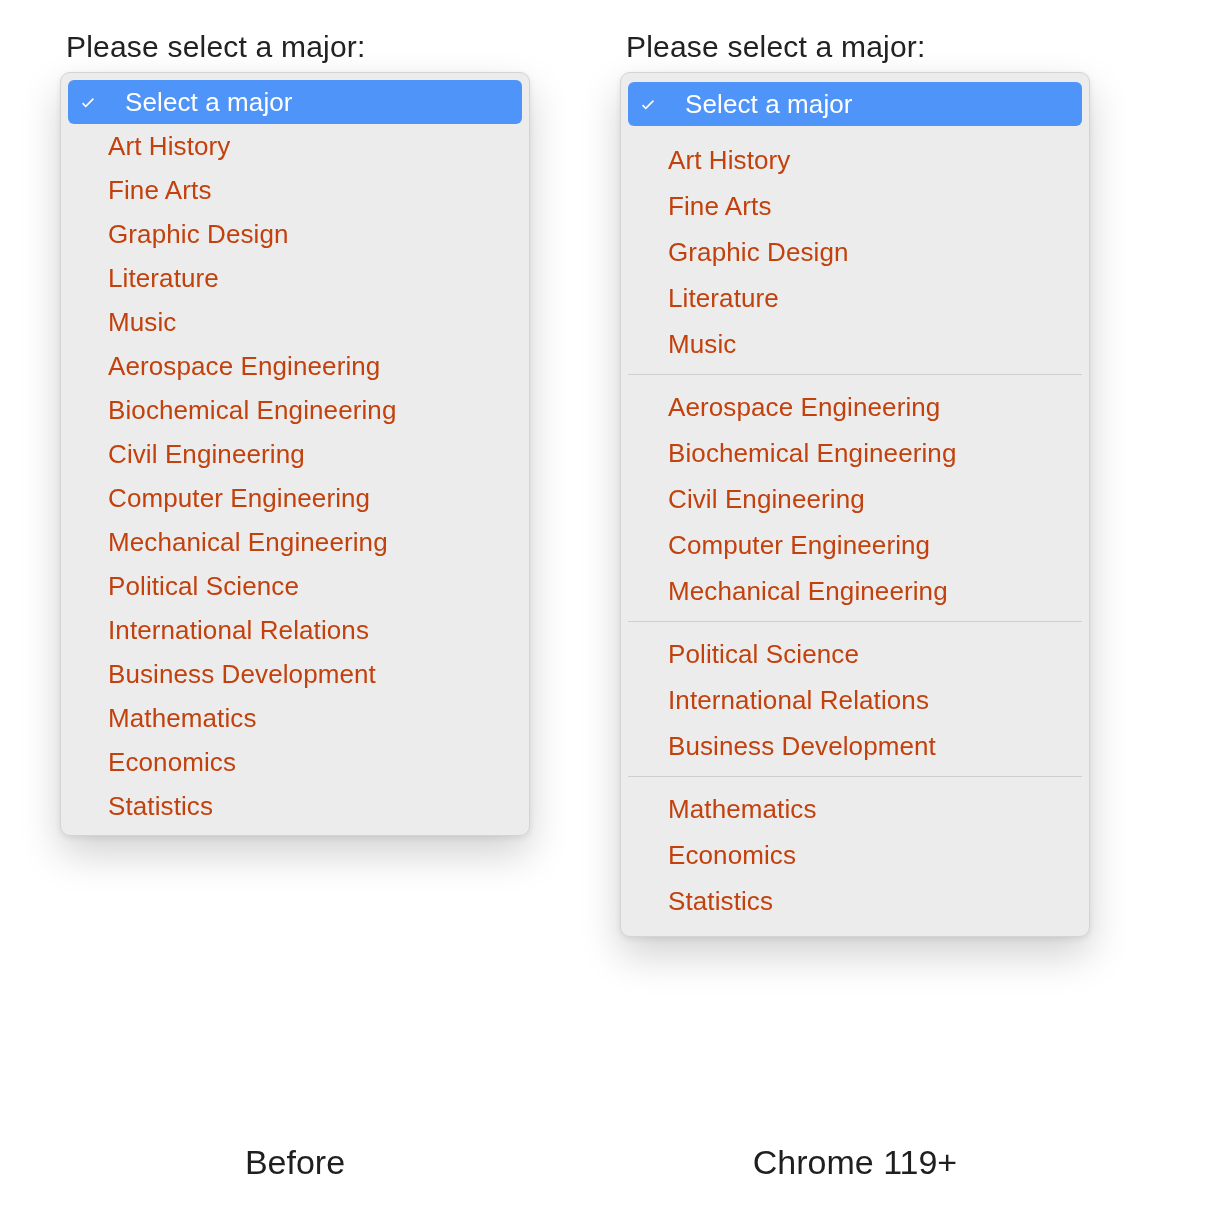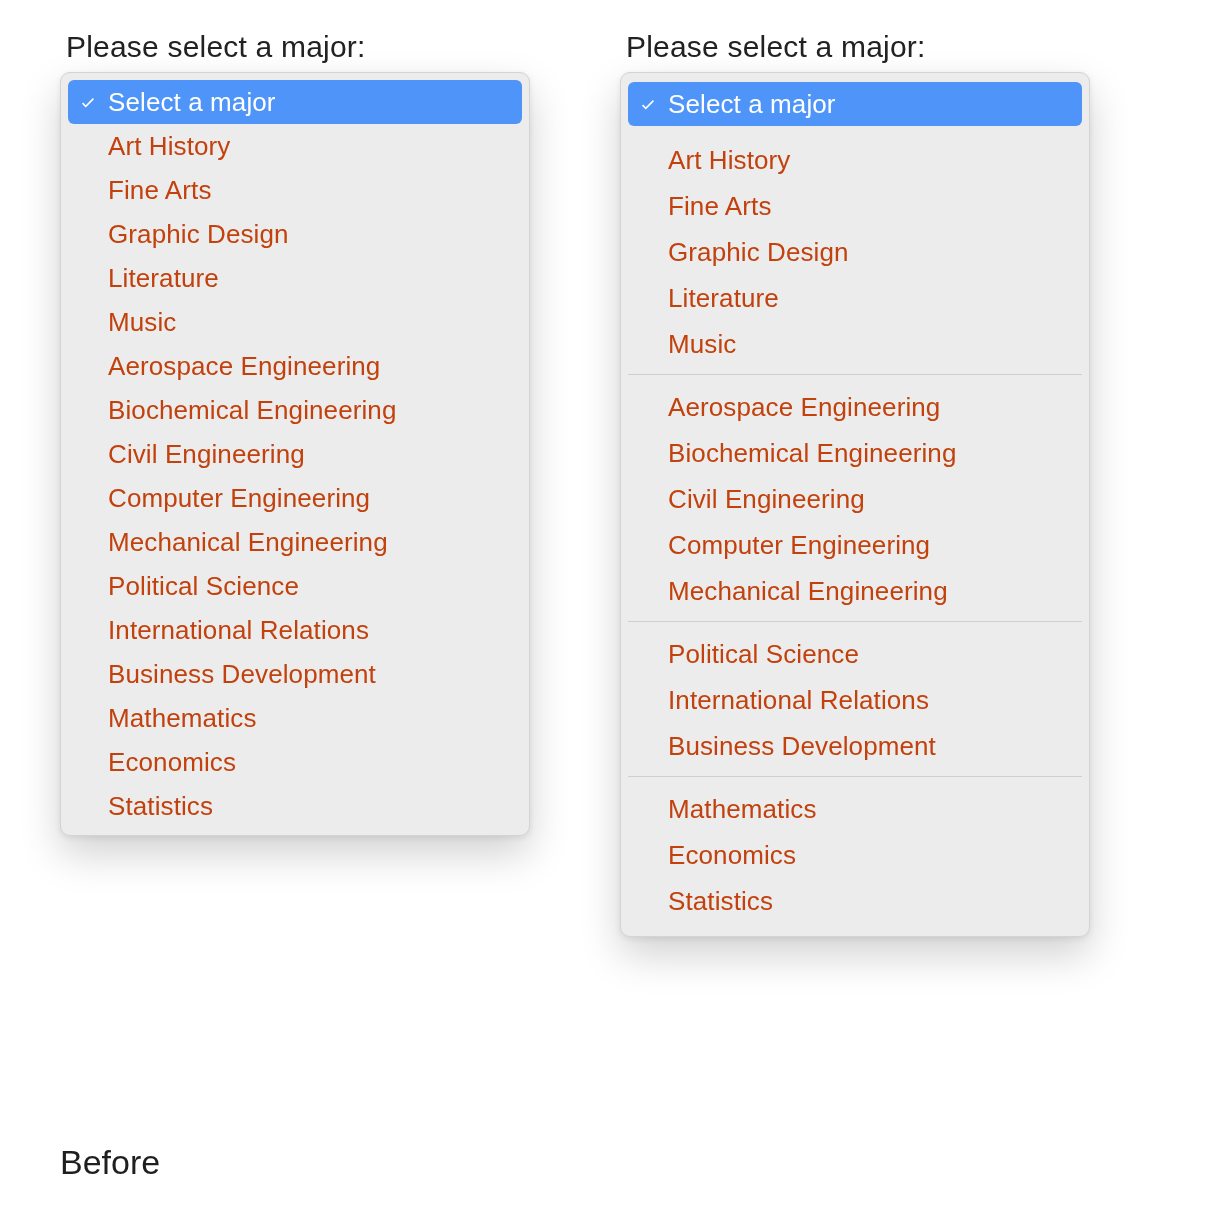--- a/index.html
+++ b/index.html
@@ -55,39 +55,41 @@
     justify-content: center;
     align-items: center;
     flex-shrink: 0;
   }
   .option .label {
     white-space: nowrap;
   }
   .option.selected {
     background: #4f94f8;
     color: #ffffff;
+    gap: 17px;
   }
   .option.selected .check svg path { fill: #ffffff; }
   .option .check svg { width: 18px; height: 18px; display:block; }
   .check-hidden svg { visibility: hidden; }
   .group {
     padding: 4px 0;
   }
   .group + .group {
     border-top: 1px solid #cfcfcf;
     margin-top: 2px;
     padding-top: 8px;
   }
   .group.first {
     padding-top: 0;
   }
   .caption {
     position: absolute;
     bottom: 40px;
     width: 470px;
+    text-align: center;
     font-size: 34px;
     font-weight: 400;
     color: #1f1f1f;
   }
   .col.right .menu { width: 470px; }
   .col.right .option { height: 44px; }
   .col.right .group .option { margin: 2px 0; }
 </style>
 </head>
 <body>
@@ -384,15 +386,16 @@
               <span class="check check-hidden">
                 <svg viewBox="0 0 24 24">
                   <path d="M9 16.2l-3.5-3.5L4 14.2 9 19.2 20 8.2l-1.5-1.5z"></path>
                 </svg>
               </span>
               <span class="label">Statistics</span>
             </div>
           </div>
         </div>
     </div>
+    <div class="caption">Chrome 119+</div>
   </div>
 
 </div>
 
 </body></html>

